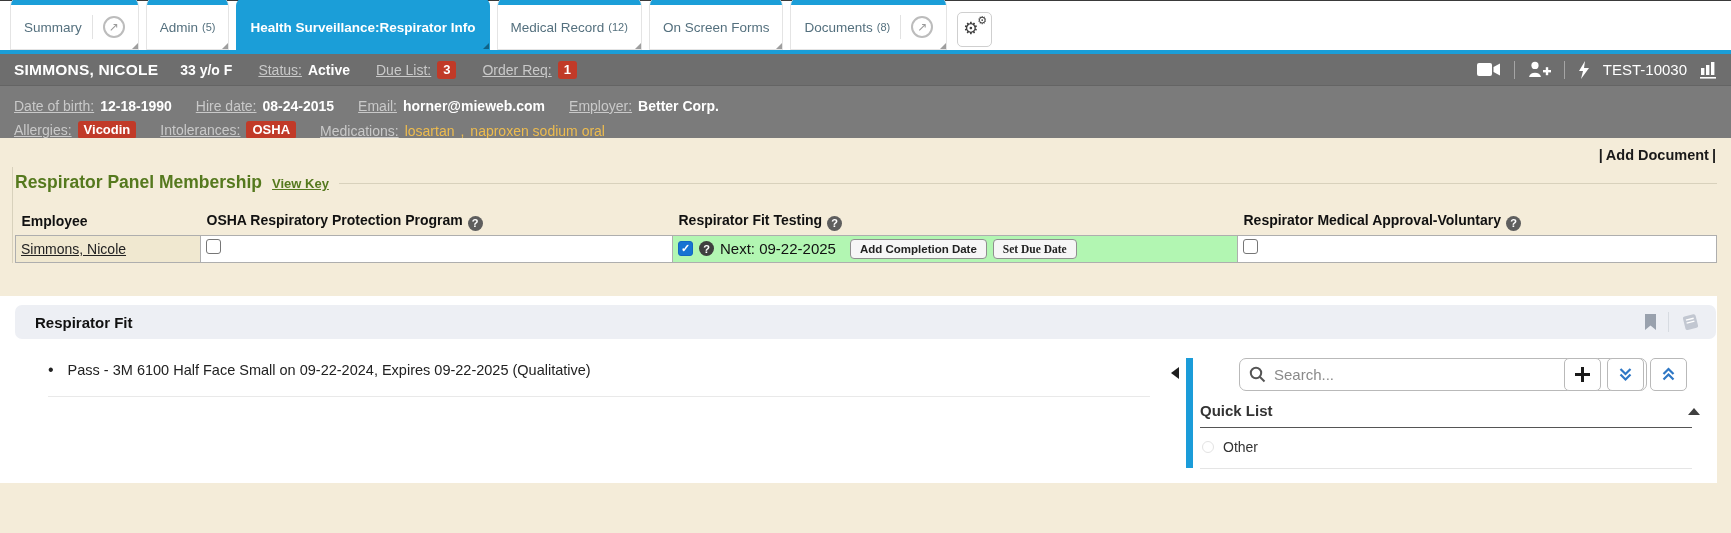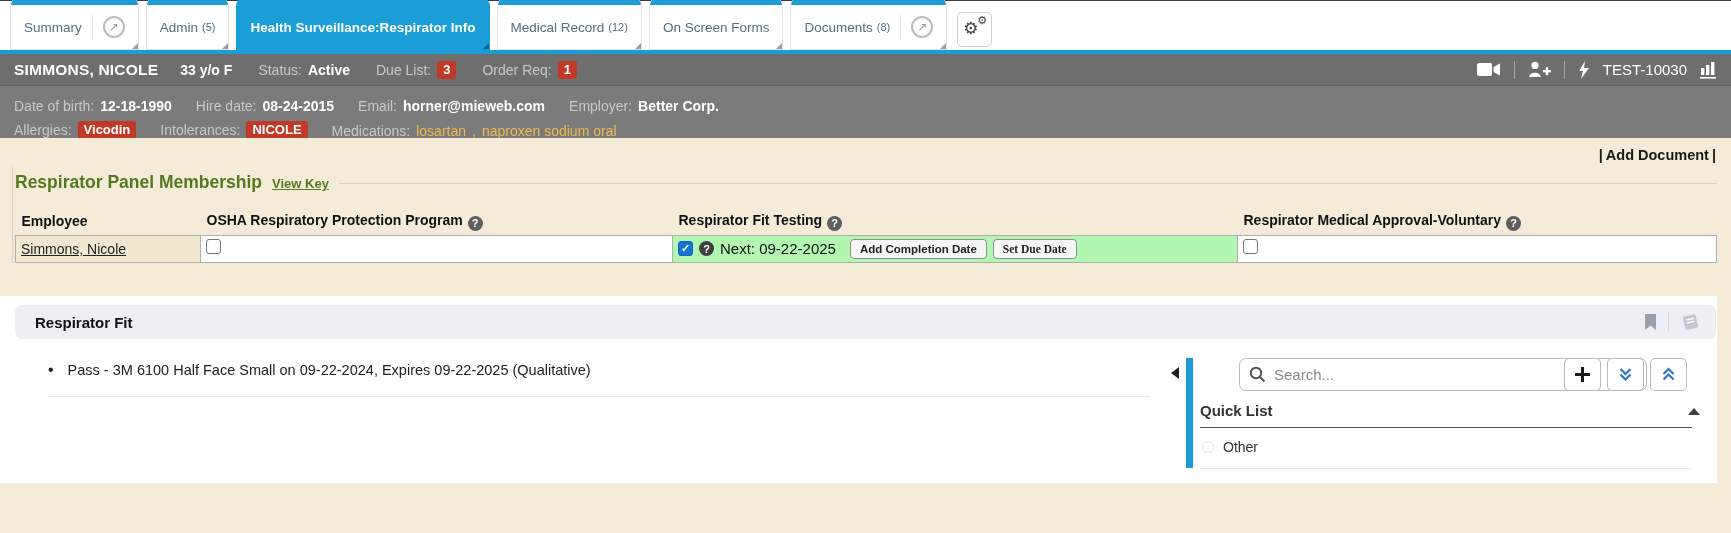--- a/index.html
+++ b/index.html
@@ -44,21 +44,21 @@
 
   .bluebar { height: 4px; background: #1b9ed8; }
 
   
   .banner1 {
     height: 31px; background: #6e6e6e; color: #fff;
     display: flex; align-items: center; padding: 0 14px; font-size: 14px;
   }
   .banner1 .name { font-size: 15.5px; font-weight: bold; letter-spacing: .2px; }
   .banner1 .agesex { margin-left: 22px; font-weight: bold; }
-  .blabel { color: #c9c9c9; }
+  .blabel { color: #c9c9c9; text-decoration: underline; }
   .bval { color: #fff; font-weight: bold; }
   .grp { margin-left: 26px; display: flex; align-items: center; gap: 6px; }
   .badge {
     background: #c13a28; color: #fff; font-weight: bold; font-size: 13px;
     padding: 1px 6px; border-radius: 3px; line-height: 16px;
   }
   .b1right { margin-left: auto; display: flex; align-items: center; gap: 13px; }
   .vdiv { width: 1px; height: 18px; background: rgba(255,255,255,.38); }
   .chartid { font-size: 15px; }
   .iconbtn { display: inline-flex; align-items: center; cursor: pointer; }
@@ -274,21 +274,21 @@
       <span class="bval">Better Corp.</span>
     </span>
   </div>
   <div class="brow">
     <span class="grp2">
       <span class="blabel">Allergies:</span>
       <span class="badge">Vicodin</span>
     </span>
     <span class="grp2">
       <span class="blabel">Intolerances:</span>
-      <span class="badge">NICOLE</span>
+      <span class="badge">OSHA</span>
     </span>
     <span class="grp2">
       <span class="blabel">Medications:</span>
       <span class="goldlink">losartan</span>
         <span class="goldlink">,</span>
       <span class="goldlink">naproxen sodium oral</span>
     </span>
   </div>
 </div>
 

